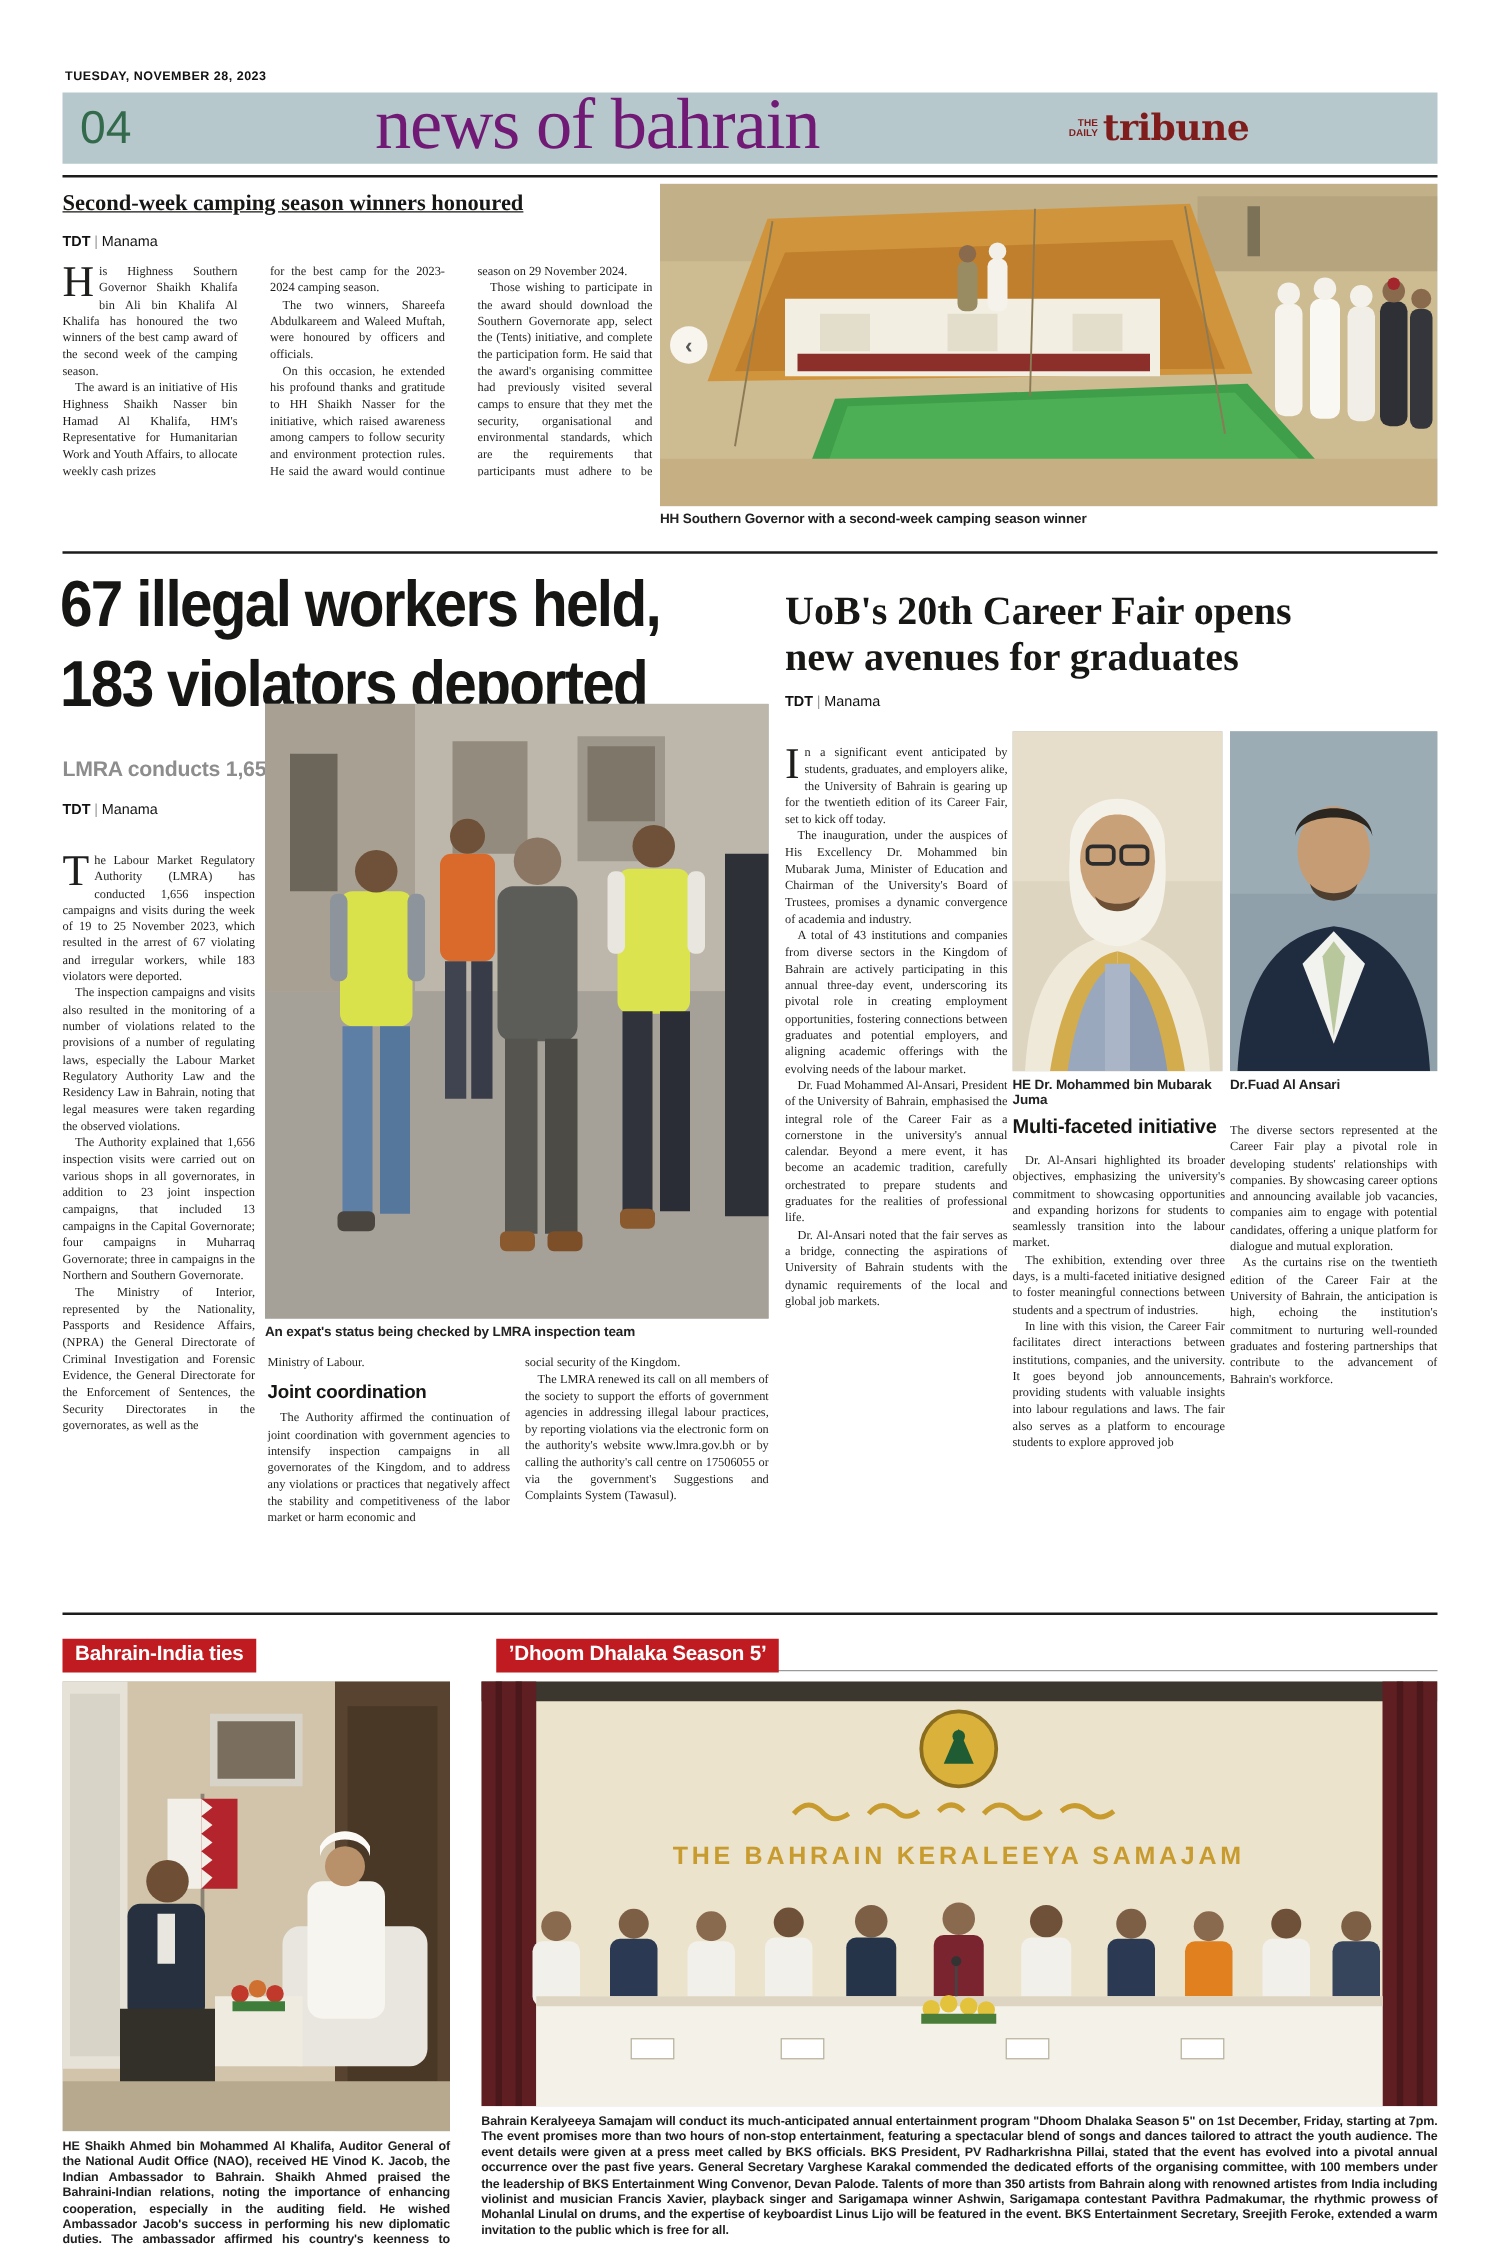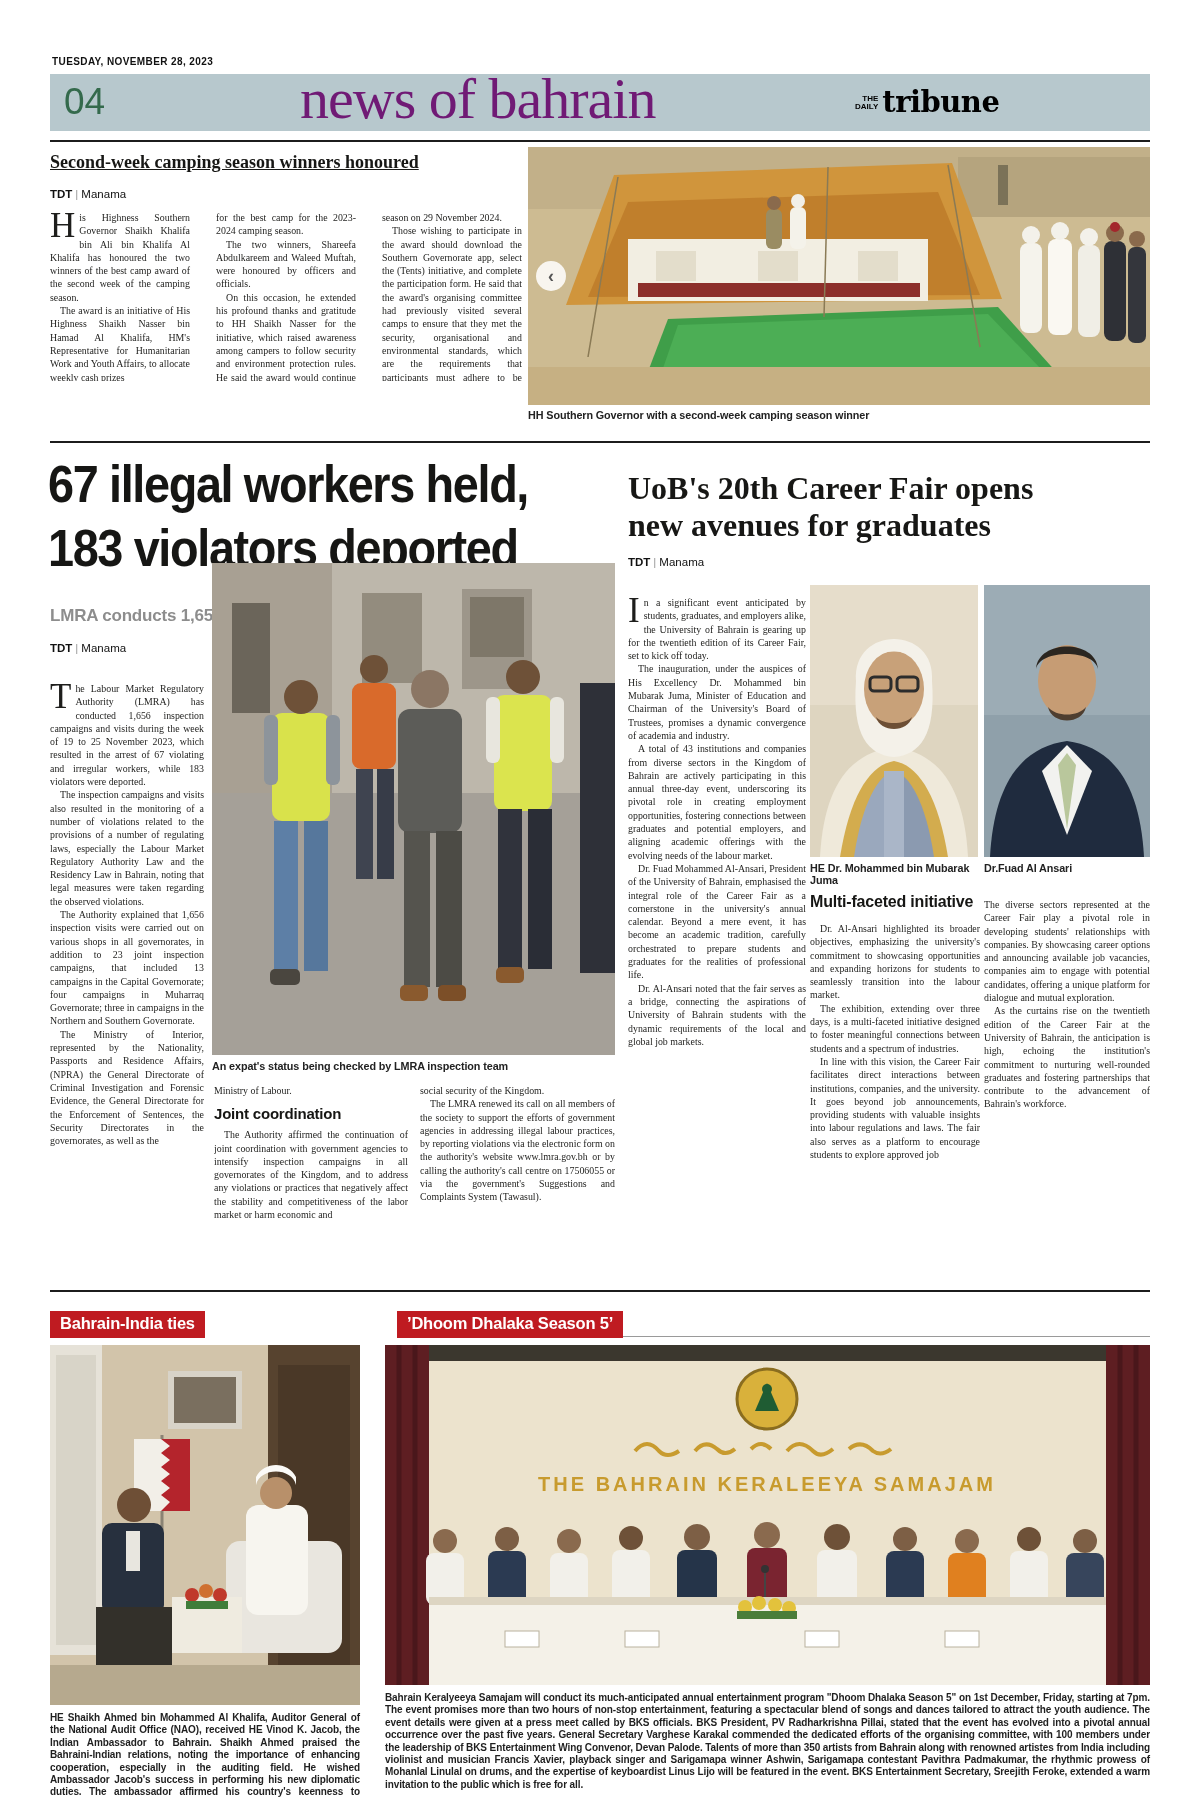--- a/index.html
+++ b/index.html
@@ -8,21 +8,21 @@
   .abs{position:absolute;}
   
   .date-line{position:absolute;left:52px;top:56px;font-family:"Liberation Sans",sans-serif;
              font-weight:700;font-size:10px;letter-spacing:.4px;color:#111;}
   .band{position:absolute;left:50px;top:74px;width:1100px;height:57px;background:#b7c8cd;}
   .page-num{position:absolute;left:14px;top:7px;font-family:"Liberation Sans",sans-serif;
             font-size:37px;font-weight:400;color:#14532d;opacity:.8;}
   .mast-title{position:absolute;left:250px;top:-9px;width:580px;text-align:left;
               font-family:"Liberation Serif",serif;font-weight:400;font-size:58px;
               color:#701a75;letter-spacing:-1px;white-space:nowrap;}
-  .logo{position:absolute;left:805px;top:14px;display:flex;align-items:center;gap:4px;color:#000000;}
+  .logo{position:absolute;left:805px;top:14px;display:flex;align-items:center;gap:4px;color:#7f1d1d;}
   .logo .thedaily{font-family:"Liberation Sans",sans-serif;font-size:8px;font-weight:700;
                   line-height:8px;text-align:right;}
   .logo .tribune{font-family:"DejaVu Serif",serif;font-weight:700;font-size:29px;
                  letter-spacing:-.5px;line-height:29px;}
   .hrule{position:absolute;background:#1c1c1c;height:2px;}
   .hrule-thin{position:absolute;background:#9a9a9a;height:1px;}
   
   .headline-serif{font-family:"Liberation Serif",serif;font-weight:700;color:#171715;}
   .byline{font-family:"Liberation Sans",sans-serif;font-size:11.5px;color:#111;}
   .byline .tag{font-weight:700;}

